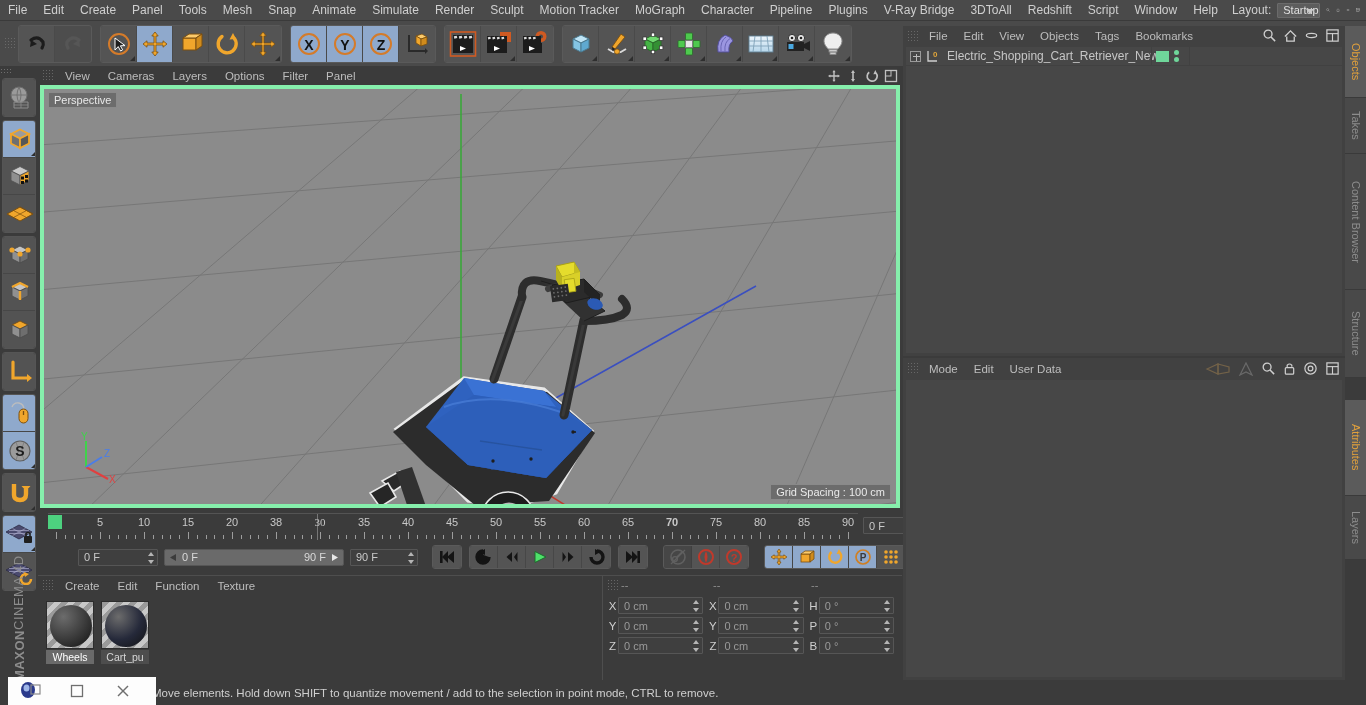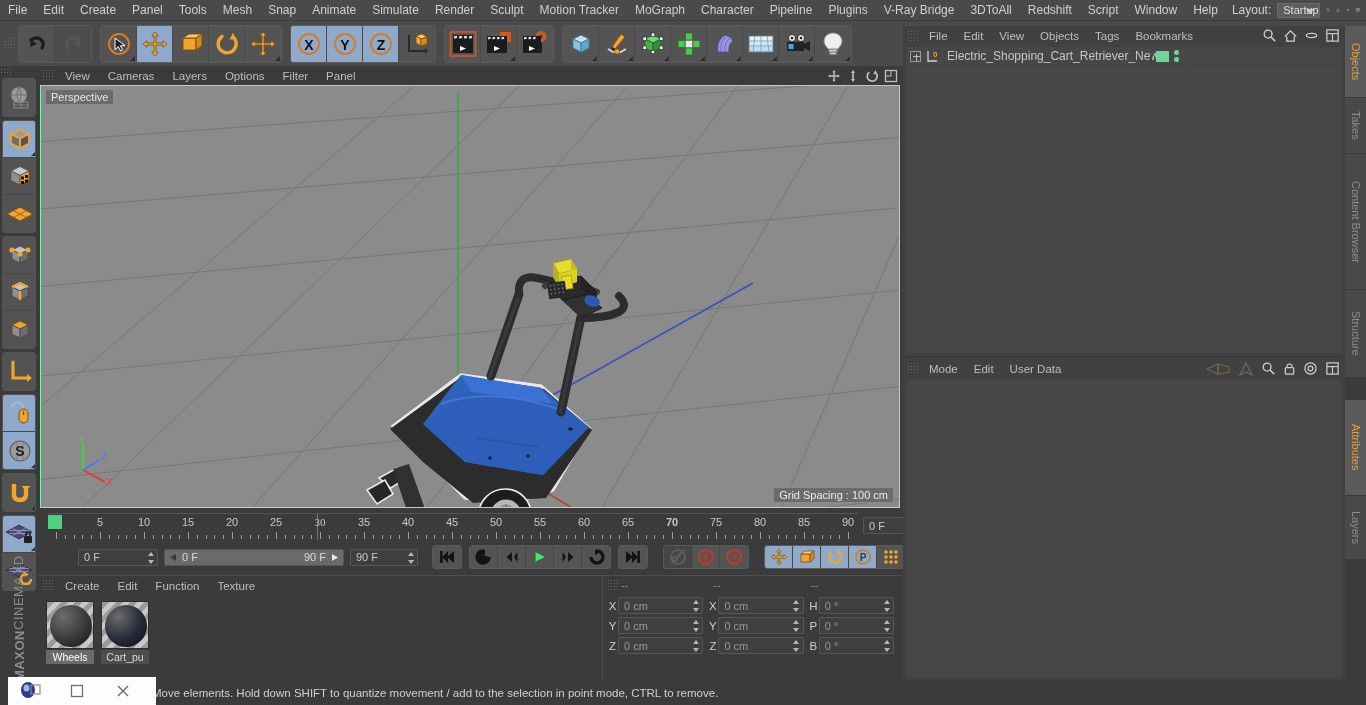--- a/index.html
+++ b/index.html
@@ -101,21 +101,21 @@
     background: #3b3b3b;
   }
   #vp-menu {
     height: 19px; display: flex; align-items: center; background: #3b3b3b;
     position: relative;
   }
   #vp-menu .menu-item { font-size: 11.5px; color: #bdbdbd; padding: 0 9px; }
   .vp-nav-icons { position: absolute; right: 4px; top: 3px; display: flex; gap: 5px; }
   #viewport {
     position: absolute; left: 2px; top: 19px; width: 860px; height: 423px;
-    background: #f97316; overflow: hidden; border: 1px solid #86efac;
+    background: #f97316; overflow: hidden; border: 4px solid #86efac;
   }
   #vp-label {
     position: absolute; left: 4px; top: 3px; background: #6c6c6c;
     color: #e8e8e8; font-size: 11px; padding: 1px 5px; border: 1px solid #8a8a8a;
     z-index: 5;
   }
   #grid-spacing {
     position: absolute; right: 5px; bottom: 4px; background: #6c6c6c;
     color: #eaeaea; font-size: 11px; padding: 1px 5px; border: 1px solid #8a8a8a;
     z-index: 5;
@@ -864,21 +864,21 @@
   <div style="position:absolute;left:40px;top:4px;" class="grip"></div>
   <div id="ruler">
     <div id="green-marker"></div>
     <div id="playhead-line" style="left:269px"></div>
     <div id="ruler-numbers">
         <div class="ruler-num" style="left: 8px;">0</div>
         <div class="ruler-num" style="left: 52px;">5</div>
         <div class="ruler-num" style="left: 96px;">10</div>
         <div class="ruler-num" style="left: 140px;">15</div>
         <div class="ruler-num" style="left: 184px;">20</div>
-        <div class="ruler-num" style="left: 228px;">25</div>
+        <div class="ruler-num" style="left: 228px;">38</div>
         <div class="ruler-num" style="left: 272px; font-family: Liberation Serif, serif;">30</div>
         <div class="ruler-num" style="left: 316px;">35</div>
         <div class="ruler-num" style="left: 360px;">40</div>
         <div class="ruler-num" style="left: 404px;">45</div>
         <div class="ruler-num" style="left: 448px;">50</div>
         <div class="ruler-num" style="left: 492px;">55</div>
         <div class="ruler-num" style="left: 536px;">60</div>
         <div class="ruler-num" style="left: 580px;">65</div>
         <div class="ruler-num" style="left: 624px; font-weight: bold;">70</div>
         <div class="ruler-num" style="left: 668px;">75</div>

